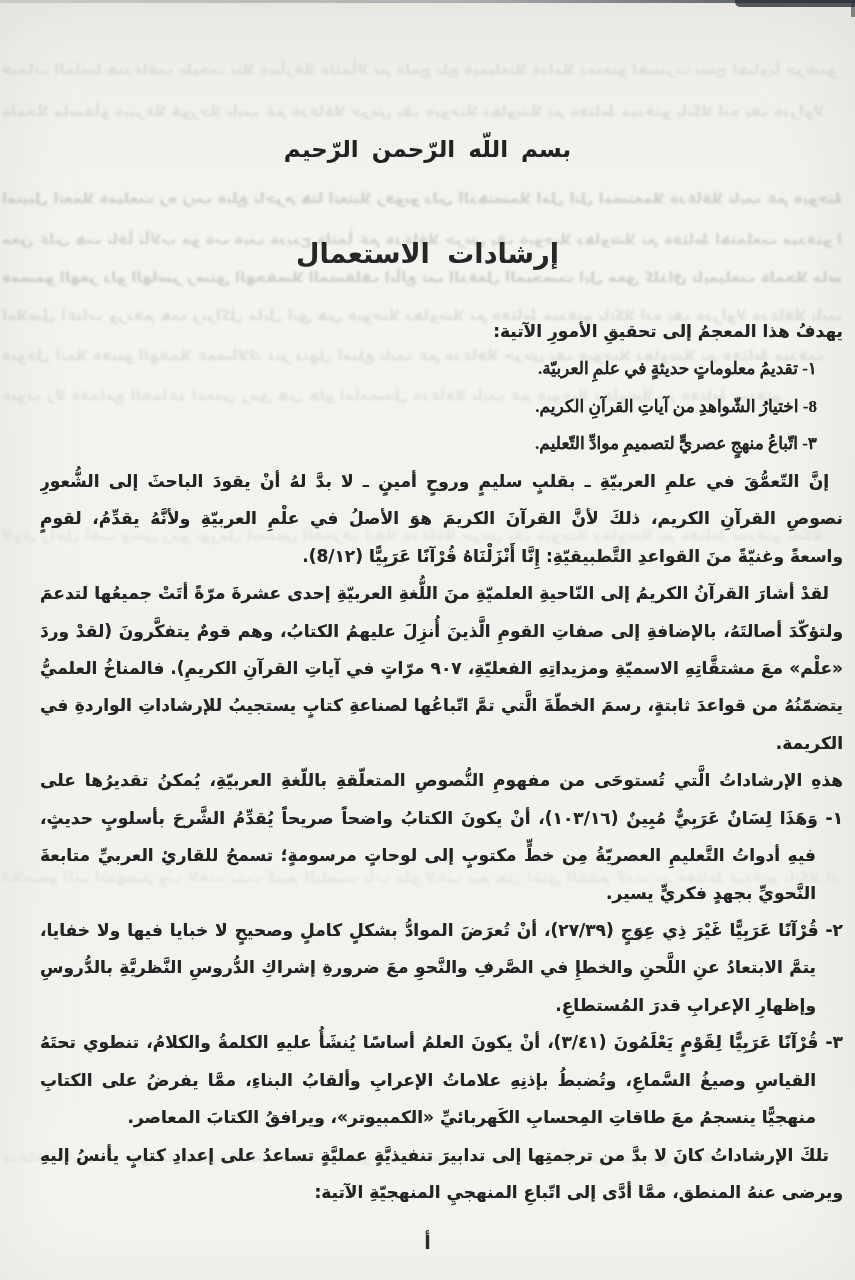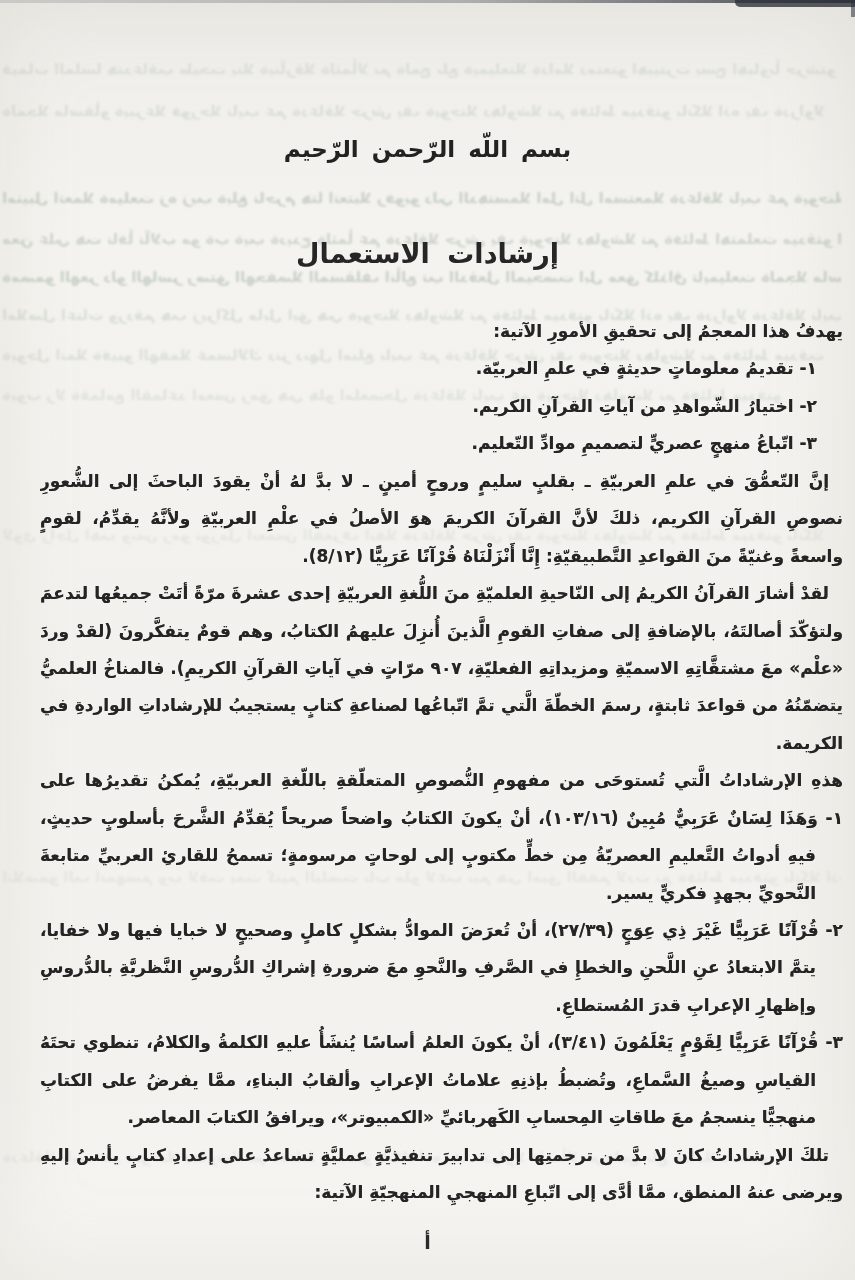--- a/index.html
+++ b/index.html
@@ -49,21 +49,21 @@
     word-spacing:8px;
   }
   .text-lines{margin:40px 12px 0 40px;}
   .tline{
     height:37.45px;line-height:37.45px;overflow:hidden;
     font-size:17px;font-weight:700;color:#242424;
     text-align:justify;text-align-last:justify;
     text-shadow:0 0 .5px rgba(40,40,40,.55);
   }
   .tline.end{text-align-last:right;}
-  .tline.goal{padding-right:26px;text-align-last:right;}
+  .tline.goal{padding-right:26px;text-align-last:right;font-family:Liberation Serif, serif;}
   .tline.ind{text-indent:14px;}
   .tline.cont{padding-right:27px;}
   .page-number{
     margin-top:16px;height:28px;line-height:28px;
     text-align:center;font-size:19px;font-weight:700;color:#2a2a2a;
   }
 </style>
 </head>
 <body>
 
@@ -86,21 +86,21 @@
   <div class="edge-top"></div>
   <div class="edge-top-right"></div>
   <div class="edge-right-notch"></div>
 
   <div class="content">
     <div class="bismillah">بسم اللّه الرّحمن الرّحيم</div>
     <div class="doc-title">إرشادات الاستعمال</div>
     <div class="text-lines">
         <div class="tline end">يهدفُ هذا المعجمُ إلى تحقيقِ الأمورِ الآتية:</div>
         <div class="tline goal">١- تقديمُ معلوماتٍ حديثةٍ في علمِ العربيّة.</div>
-        <div class="tline goal">٢- اختيارُ الشّواهدِ من آياتِ القرآنِ الكريم.</div>
+        <div class="tline goal">8- اختيارُ الشّواهدِ من آياتِ القرآنِ الكريم.</div>
         <div class="tline goal">٣- اتّباعُ منهجٍ عصريٍّ لتصميمِ موادِّ التّعليم.</div>
         <div class="tline ind">إنَّ التّعمُّقَ في علمِ العربيّةِ ـ بقلبٍ سليمٍ وروحٍ أمينٍ ـ لا بدَّ لهُ أنْ يقودَ الباحثَ إلى الشُّعورِ بضرورةِ العودةِ إلى</div>
         <div class="tline">نصوصِ القرآنِ الكريم، ذلكَ لأنَّ القرآنَ الكريمَ هوَ الأصلُ في علْمِ العربيّةِ ولأنَّهُ يقدِّمُ، لقومٍ يتفكَّرونَ، تشكيلةً</div>
         <div class="tline end">واسعةً وغنيّةً منَ القواعدِ التَّطبيقيّةِ: إِنَّا أَنْزَلْنَاهُ قُرْآنًا عَرَبِيًّا (8/١٢).</div>
         <div class="tline ind">لقدْ أشارَ القرآنُ الكريمُ إلى النّاحيةِ العلميّةِ منَ اللُّغةِ العربيّةِ إحدى عشرةَ مرّةً أتَتْ جميعُها لتدعمَ كلامَ العربِ</div>
         <div class="tline">ولتؤكّدَ أصالتَهُ، بالإضافةِ إلى صفاتِ القومِ الَّذينَ أُنزِلَ عليهمُ الكتابُ، وهم قومٌ يتفكَّرونَ (لقدْ وردَ المصدرُ</div>
         <div class="tline">«علْم» معَ مشتقَّاتِهِ الاسميّةِ ومزيداتِهِ الفعليّةِ، ٩٠٧ مرّاتٍ في آياتِ القرآنِ الكريمِ). فالمناخُ العلميُّ هذا، بما</div>
         <div class="tline">يتضمّنُهُ من قواعدَ ثابتةٍ، رسمَ الخطّةَ الَّتي تمَّ اتّباعُها لصناعةِ كتابٍ يستجيبُ للإرشاداتِ الواردةِ في الآياتِ</div>
         <div class="tline end">الكريمة.</div>
         <div class="tline">هذهِ الإرشاداتُ الَّتي تُستوحَى من مفهومِ النُّصوصِ المتعلّقةِ باللّغةِ العربيّةِ، يُمكنُ تقديرُها على الوجهِ الآتي:</div>

